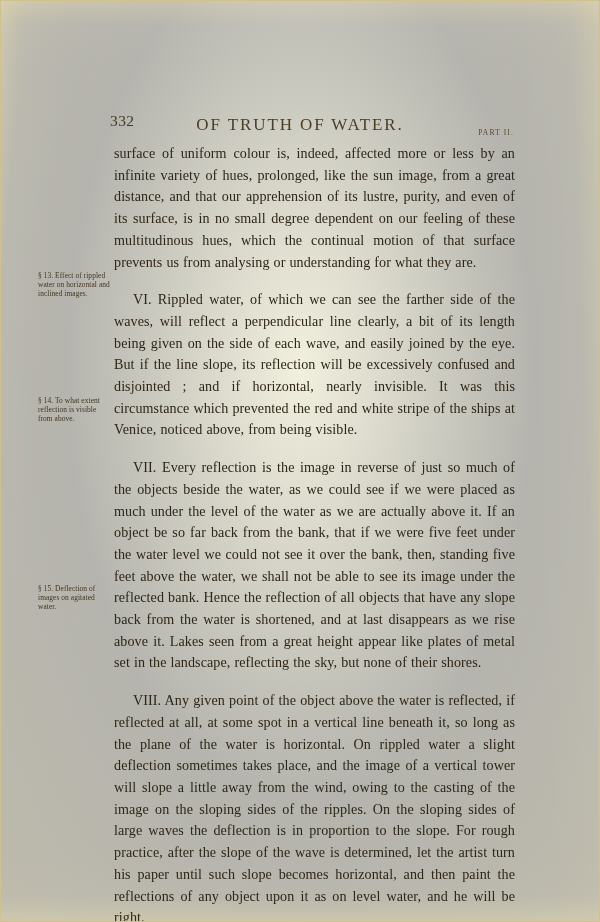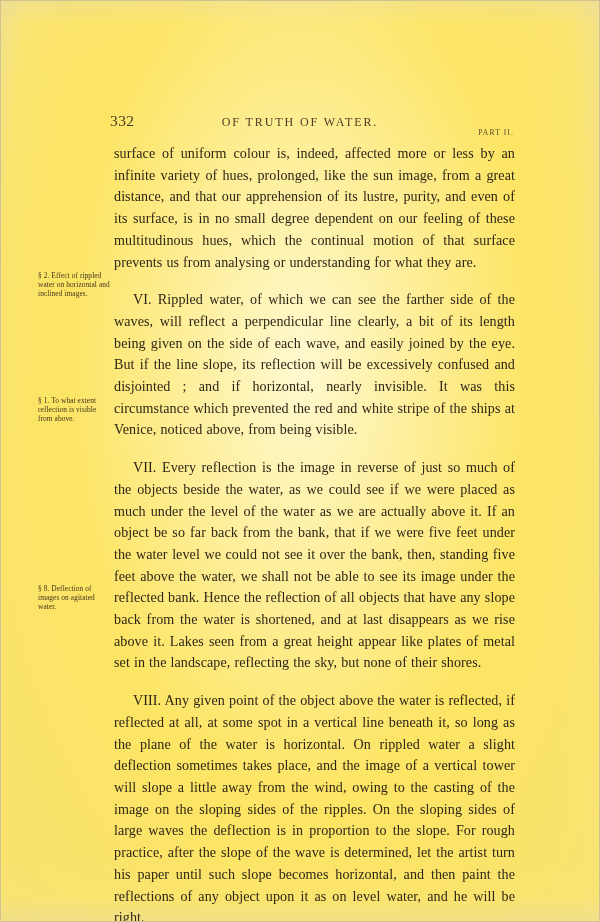--- a/index.html
+++ b/index.html
@@ -4,21 +4,21 @@
 <style>
   html, body {
     margin: 0;
     padding: 0;
     background: #ffffff;
   }
   #page {
     position: relative;
     width: 600px;
     height: 922px;
-    background: #fde047;
+    background: #a3a3a3;
     overflow: hidden;
     font-family: "Liberation Serif", "DejaVu Serif", serif;
     color: #2b2418;
     box-sizing: border-box;
   }
   
   #paper-texture {
     position: absolute;
     inset: 0;
     background:
@@ -52,21 +52,21 @@
     font-size: 15.5px;
     letter-spacing: 0.4px;
     color: #463a24;
   }
   .head-title {
     position: absolute;
     left: 0;
     top: 3px;
     width: 600px;
     text-align: center;
-    font-size: 12px;
+    font-size: 17px;
     letter-spacing: 1.9px;
     color: #4a3d26;
     text-transform: uppercase;
   }
   .head-part {
     position: absolute;
     right: 86px;
     top: 16px;
     font-size: 7.6px;
     letter-spacing: 1.1px;
@@ -121,23 +121,23 @@
 <div id="page">
 
   <div id="paper-texture"></div>
 
   <div id="running-head">
     <span class="folio">332</span>
     <span class="head-title">OF TRUTH OF WATER.</span>
     <span class="head-part">PART II.</span>
   </div>
 
-  <div class="sidenote" id="sidenote-13">§ 2. Effect of rippled water on horizontal and inclined images.</div>
-  <div class="sidenote" id="sidenote-14">§ 1. To what extent reflection is visible from above.</div>
-  <div class="sidenote" id="sidenote-15">§ 8. Deflection of images on agitated water.</div>
+  <div class="sidenote" id="sidenote-13">§ 13. Effect of rippled water on horizontal and inclined images.</div>
+  <div class="sidenote" id="sidenote-14">§ 14. To what extent reflection is visible from above.</div>
+  <div class="sidenote" id="sidenote-15">§ 15. Deflection of images on agitated water.</div>
 
   <div id="text-block">
     <p class="para">surface of uniform colour is, indeed, affected more or less by an infinite variety of hues, prolonged, like the sun image, from a great distance, and that our apprehension of its lustre, purity, and even of its surface, is in no small degree dependent on our feeling of these multitudinous hues, which the continual motion of that surface prevents us from analysing or understanding for what they are.</p>
     <p class="para indent">VI. Rippled water, of which we can see the farther side of the waves, will reflect a perpendicular line clearly, a bit of its length being given on the side of each wave, and easily joined by the eye. But if the line slope, its reflection will be excessively confused and disjointed ; and if horizontal, nearly invisible.   It was this circumstance which prevented the red and white stripe of the ships at Venice, noticed above, from being visible.</p>
     <p class="para indent">VII. Every reflection is the image in reverse of just so much of the objects beside the water, as we could see if we were placed as much under the level of the water as we are actually above it.   If an object be so far back from the bank, that if we were five feet under the water level we could not see it over the bank, then, standing five feet above the water, we shall not be able to see its image under the reflected bank.   Hence the reflection of all objects that have any slope back from the water is shortened, and at last disappears as we rise above it.   Lakes seen from a great height appear like plates of metal set in the landscape, reflecting the sky, but none of their shores.</p>
     <p class="para indent">VIII. Any given point of the object above the water is reflected, if reflected at all, at some spot in a vertical line beneath it, so long as the plane of the water is horizontal.   On rippled water a slight deflection sometimes takes place, and the image of a vertical tower will slope a little away from the wind, owing to the casting of the image on the sloping sides of the ripples.   On the sloping sides of large waves the deflection is in proportion to the slope.   For rough practice, after the slope of the wave is determined, let the artist turn his paper until such slope becomes horizontal, and then paint the reflections of any object upon it as on level water, and he will be right.</p>
   </div>
 
   <div id="page-border"></div>
 </div>

